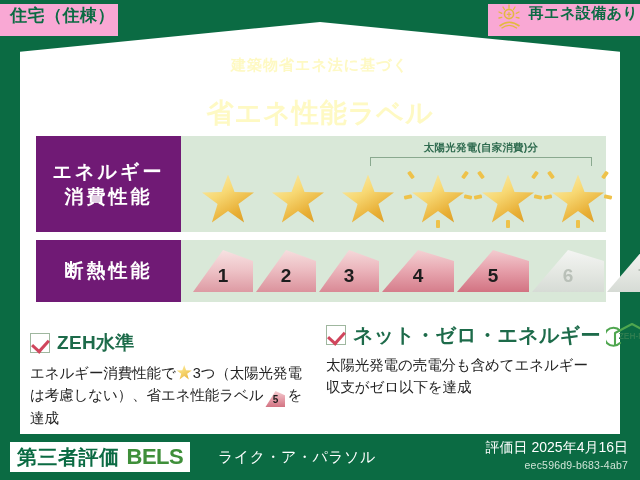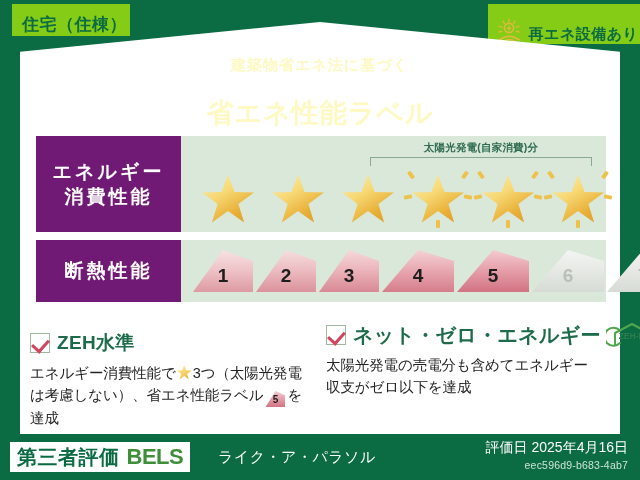--- a/index.html
+++ b/index.html
@@ -13,36 +13,35 @@
 
   
   #label-root{
     position:absolute; inset:0;
     background:#0b6b43;
   }
 
   
   .hdr-badge{
     position:absolute;
-    background:#84cc16;
-    display:flex; align-items:flex-end; justify-content:center;
+    background:#f9a8d4;
+    display:flex; align-items:flex-start; justify-content:center;
     color:#0b6b43;
     font-weight:bold;
     letter-spacing:0.5px;
-    margin-left:12px;
   }
   #building-type-badge{
     left:0; top:4px;
     width:118px; height:32px;
     font-size:17px;
     justify-content:flex-start; padding-left:10px;
   }
   #renewable-badge{
     right:0; top:4px;
-    width:152px; height:40px;
+    width:152px; height:32px;
     font-size:15px;
     padding-left:6px;
     gap:5px;
   }
   #renewable-badge .rb-text{ color:#0b6b43; font-size:15px; font-weight:bold; }
 
   .sun-icon{ width:28px; height:26px; position:relative; flex:0 0 28px; }
 
   
   #panel{

